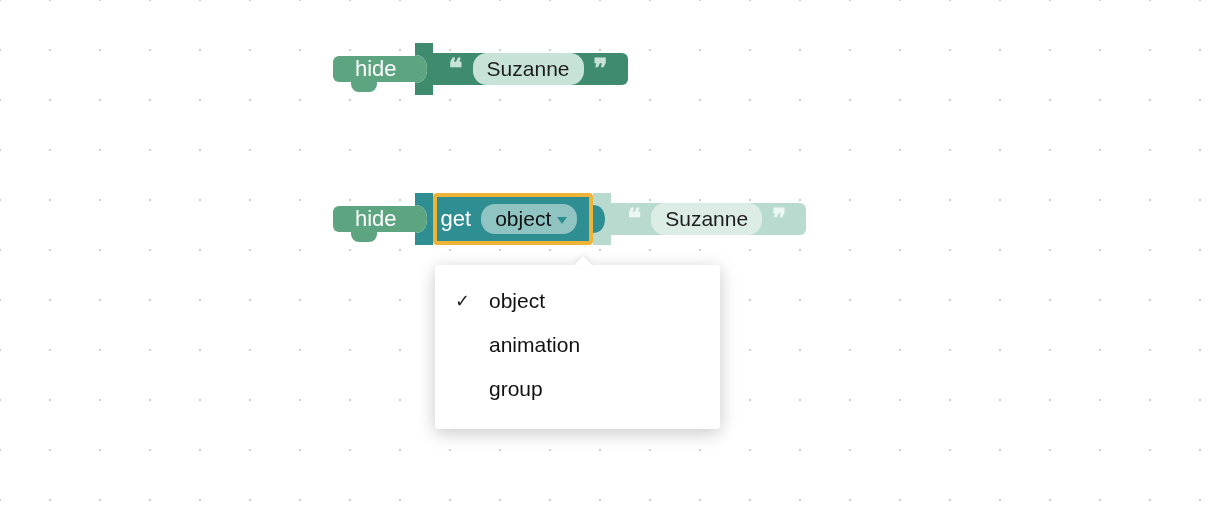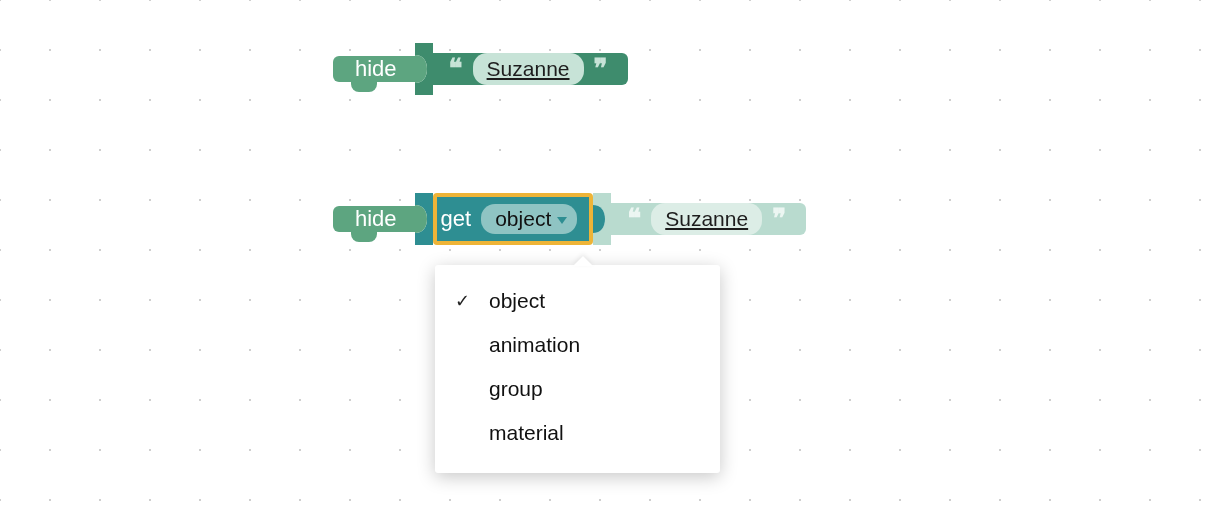--- a/index.html
+++ b/index.html
@@ -80,21 +80,20 @@
   }
   .text-block.light .quote { color: #ecf6f2; }
   .text-input {
     background: #c7e3d7;
     color: #1d1d1d;
     border-radius: 14px;
     padding: 4px 14px;
     font-size: 21px;
     margin: 0 4px;
     display: inline-block;
-    text-decoration: underline;
   }
   .text-block.light .text-input { background: #dcede6; }
 
   
   .get-block {
     background: #2e8e92;
     display: flex;
     align-items: center;
     padding: 0 12px 0 4px;
     color: #fff;
@@ -215,19 +214,15 @@
       <span>object</span>
     </div>
     <div class="menu-item">
       <span class="check"></span>
       <span>animation</span>
     </div>
     <div class="menu-item">
       <span class="check"></span>
       <span>group</span>
     </div>
-    <div class="menu-item">
-      <span class="check"></span>
-      <span>material</span>
-    </div>
   </div>
 
 </div>
 
 </body></html>

